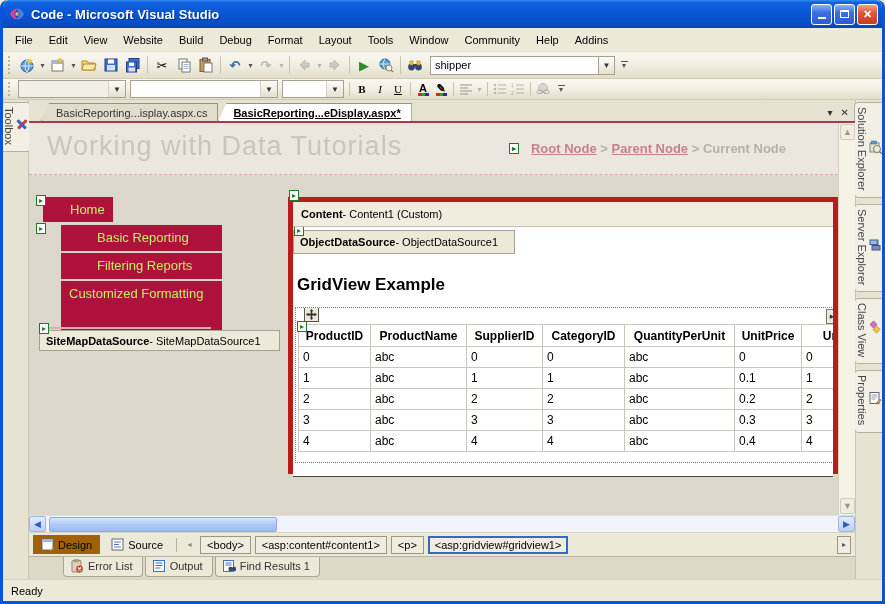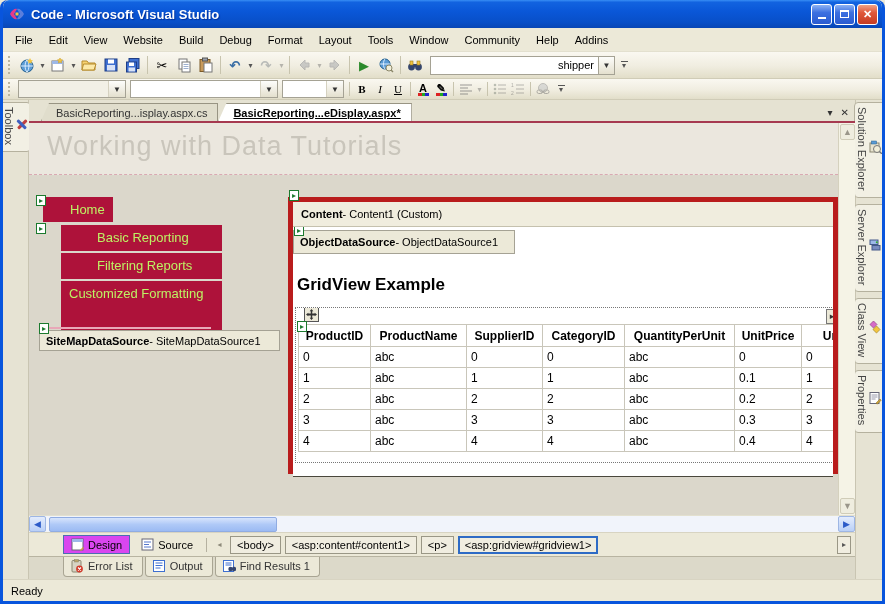--- a/index.html
+++ b/index.html
@@ -33,21 +33,21 @@
   .toolbar1 { height:27px; flex:0 0 27px; padding:0 2px; }
   .toolbar2 { height:21px; flex:0 0 21px; padding:0 2px; }
   .grip { width:5px; height:70%; margin:0 3px; border-left:2px dotted #B9B5A0; }
   .tsep { width:1px; height:70%; background:#C8C4AE; margin:0 3px; }
   .tbtn { width:22px; height:22px; display:flex; align-items:center; justify-content:center; font-size:13px; cursor:default; }
   .tbtn.small { width:18px; height:18px; font-size:11px; }
   .dd { font-size:8px; color:#555; width:9px; text-align:center; cursor:default; }
   .disabled { opacity:.38; filter:grayscale(80%); }
   .search-combo { display:flex; align-items:center; margin-left:4px; }
   .search-combo input { width:168px; height:19px; border:1px solid #A5A294; border-right:none; padding:1px 4px;
-                        font-size:11px; font-family:"Liberation Sans",sans-serif; background:#fff;text-align:right; }
+                        font-size:11px; font-family:"Liberation Sans",sans-serif; background:#fff; }
   .combo-arrow { width:17px; height:19px; background:linear-gradient(180deg,#FDFDFB,#E4E0CE); border:1px solid #A5A294;
                  display:flex; align-items:center; justify-content:center; font-size:8px; color:#333; cursor:default; }
   .overflow-chip { display:flex; flex-direction:column; align-items:center; justify-content:center;
                    width:12px; height:20px; margin-left:3px; color:#555; cursor:default; }
   .overflow-chip .bar { width:7px; height:0; border-top:1px solid #555; margin-bottom:1px; }
   .overflow-chip .vee { font-size:8px; line-height:6px; }
   .fmt-combo { height:18px; border:1px solid #A5A294; background:#fff; display:flex; align-items:center; margin:0 2px; }
   .fmt-combo .fill { flex:1; }
   .fmt-combo .combo-arrow { height:16px; border:none; border-left:1px solid #D5D1C0; }
   .fmt-combo.dim { background:#F2F0E6; }
@@ -140,21 +140,21 @@
   .hs-btn { width:17px; height:16px; background:linear-gradient(180deg,#E3ECFD,#BAD0F7); border:1px solid #9EB6E4;
             border-radius:2px; color:#2C5BC8; font-size:9px; display:flex; align-items:center; justify-content:center; cursor:default; }
   .hs-left { margin-left:0; } .hs-right { position:absolute; right:0; }
   .hs-thumb { position:absolute; left:20px; width:228px; height:15px; border-radius:2px;
               background:linear-gradient(180deg,#D7E4FC,#AFC9F7 50%,#9CBBF3); border:1px solid #90ACE2; cursor:default; }
 
   
   .viewbar { height:24px; flex:0 0 24px; display:flex; align-items:center; background:#ECE9D8; padding:0 4px; gap:4px;
              border-top:1px solid #D8D4C2; position:relative; }
   .viewbtn { display:flex; align-items:center; gap:4px; font-size:11px; padding:2px 7px; cursor:default; }
-  .viewbtn.active { border:1px solid #4B6EB0; background:#d946ef;margin-left:30px; }
+  .viewbtn.active { border:1px solid #4B6EB0; background:#a16207; }
   .vsep { width:1px; height:14px; background:#B5B1A0; margin:0 2px; }
   .tagbtn { font-size:11px; font-family:"Liberation Sans",sans-serif; background:#F0EDE0; border:1px solid #9A9786;
             padding:2px 6px; white-space:nowrap; cursor:default; }
   .tagbtn.selected { border:2px solid #2E6BC5; padding:1px 5px; }
   .tagnav-arrow { width:13px; height:16px; display:flex; align-items:center; justify-content:center; font-size:8px;
                   color:#8d host8a7a; color:#8d8a7a; cursor:default; }
   .tagnav-right { position:absolute; right:4px; border:1px solid #9A9786; background:#F0EDE0; width:14px; height:18px;
                   display:flex; align-items:center; justify-content:center; font-size:8px; color:#555; cursor:default; }
 
   
@@ -412,20 +412,23 @@
         <span class="tabstrip-tools">
           <span>▾</span>
           <span>✕</span>
         </span>
       </div>
 
       <div class="design-surface">
 
         <div class="ds-header">
           <span class="ds-pagetitle">Working with Data Tutorials</span>
+          <span class="ds-breadcrumb">
+            <span class="smart-glyph" style="left:-12px;top:-2px;position:relative;display:inline-block">▸</span><span class="bc-link">Root Node</span><span class="bc-sep"> &gt; </span><span class="bc-link">Parent Node</span><span class="bc-sep"> &gt; </span><span class="bc-current">Current Node</span>
+          </span>
         </div>
 
         <div class="ds-body">
 
           <span class="smart-glyph" style="left:7px;top:18px">▸</span>
           <div class="nav-block nav-home">Home</div>
           <span class="smart-glyph" style="left:7px;top:46px">▸</span>
           <div class="nav-block nav-sub nav-sub1">Basic Reporting</div>
           <div class="nav-block nav-sub nav-sub2">Filtering Reports</div>
           <div class="nav-block nav-sub nav-sub3">Customized Formatting</div>

